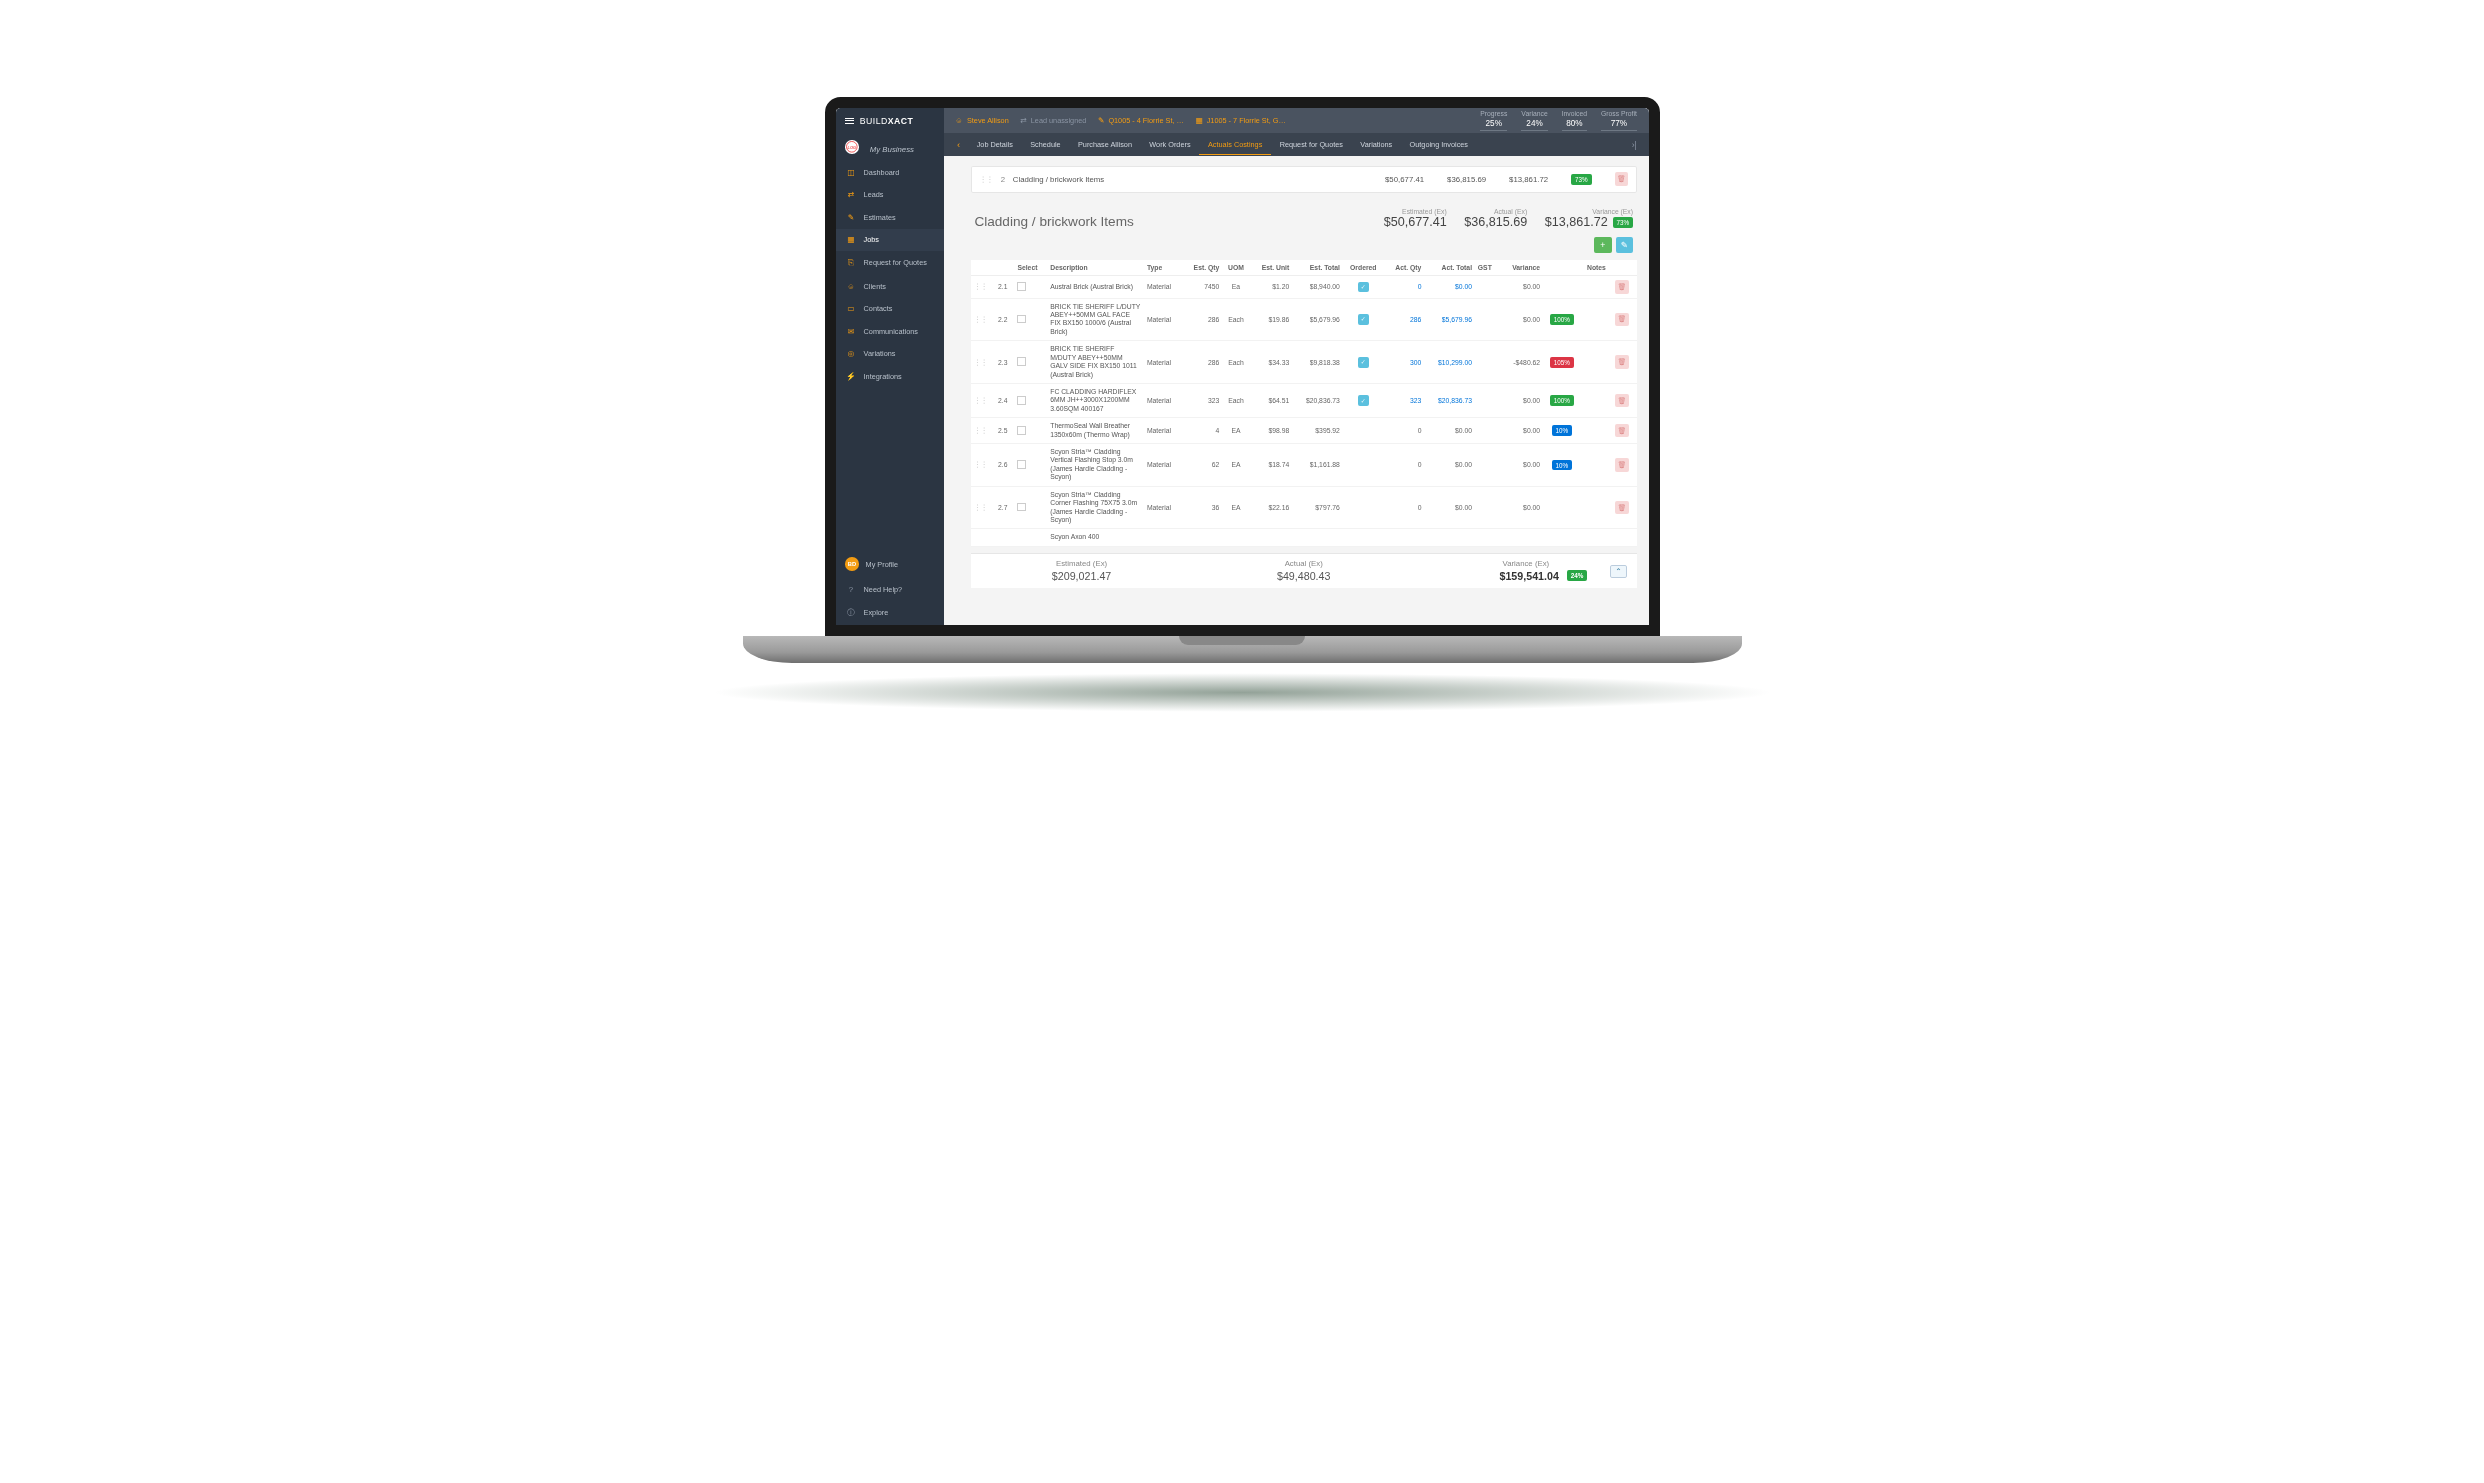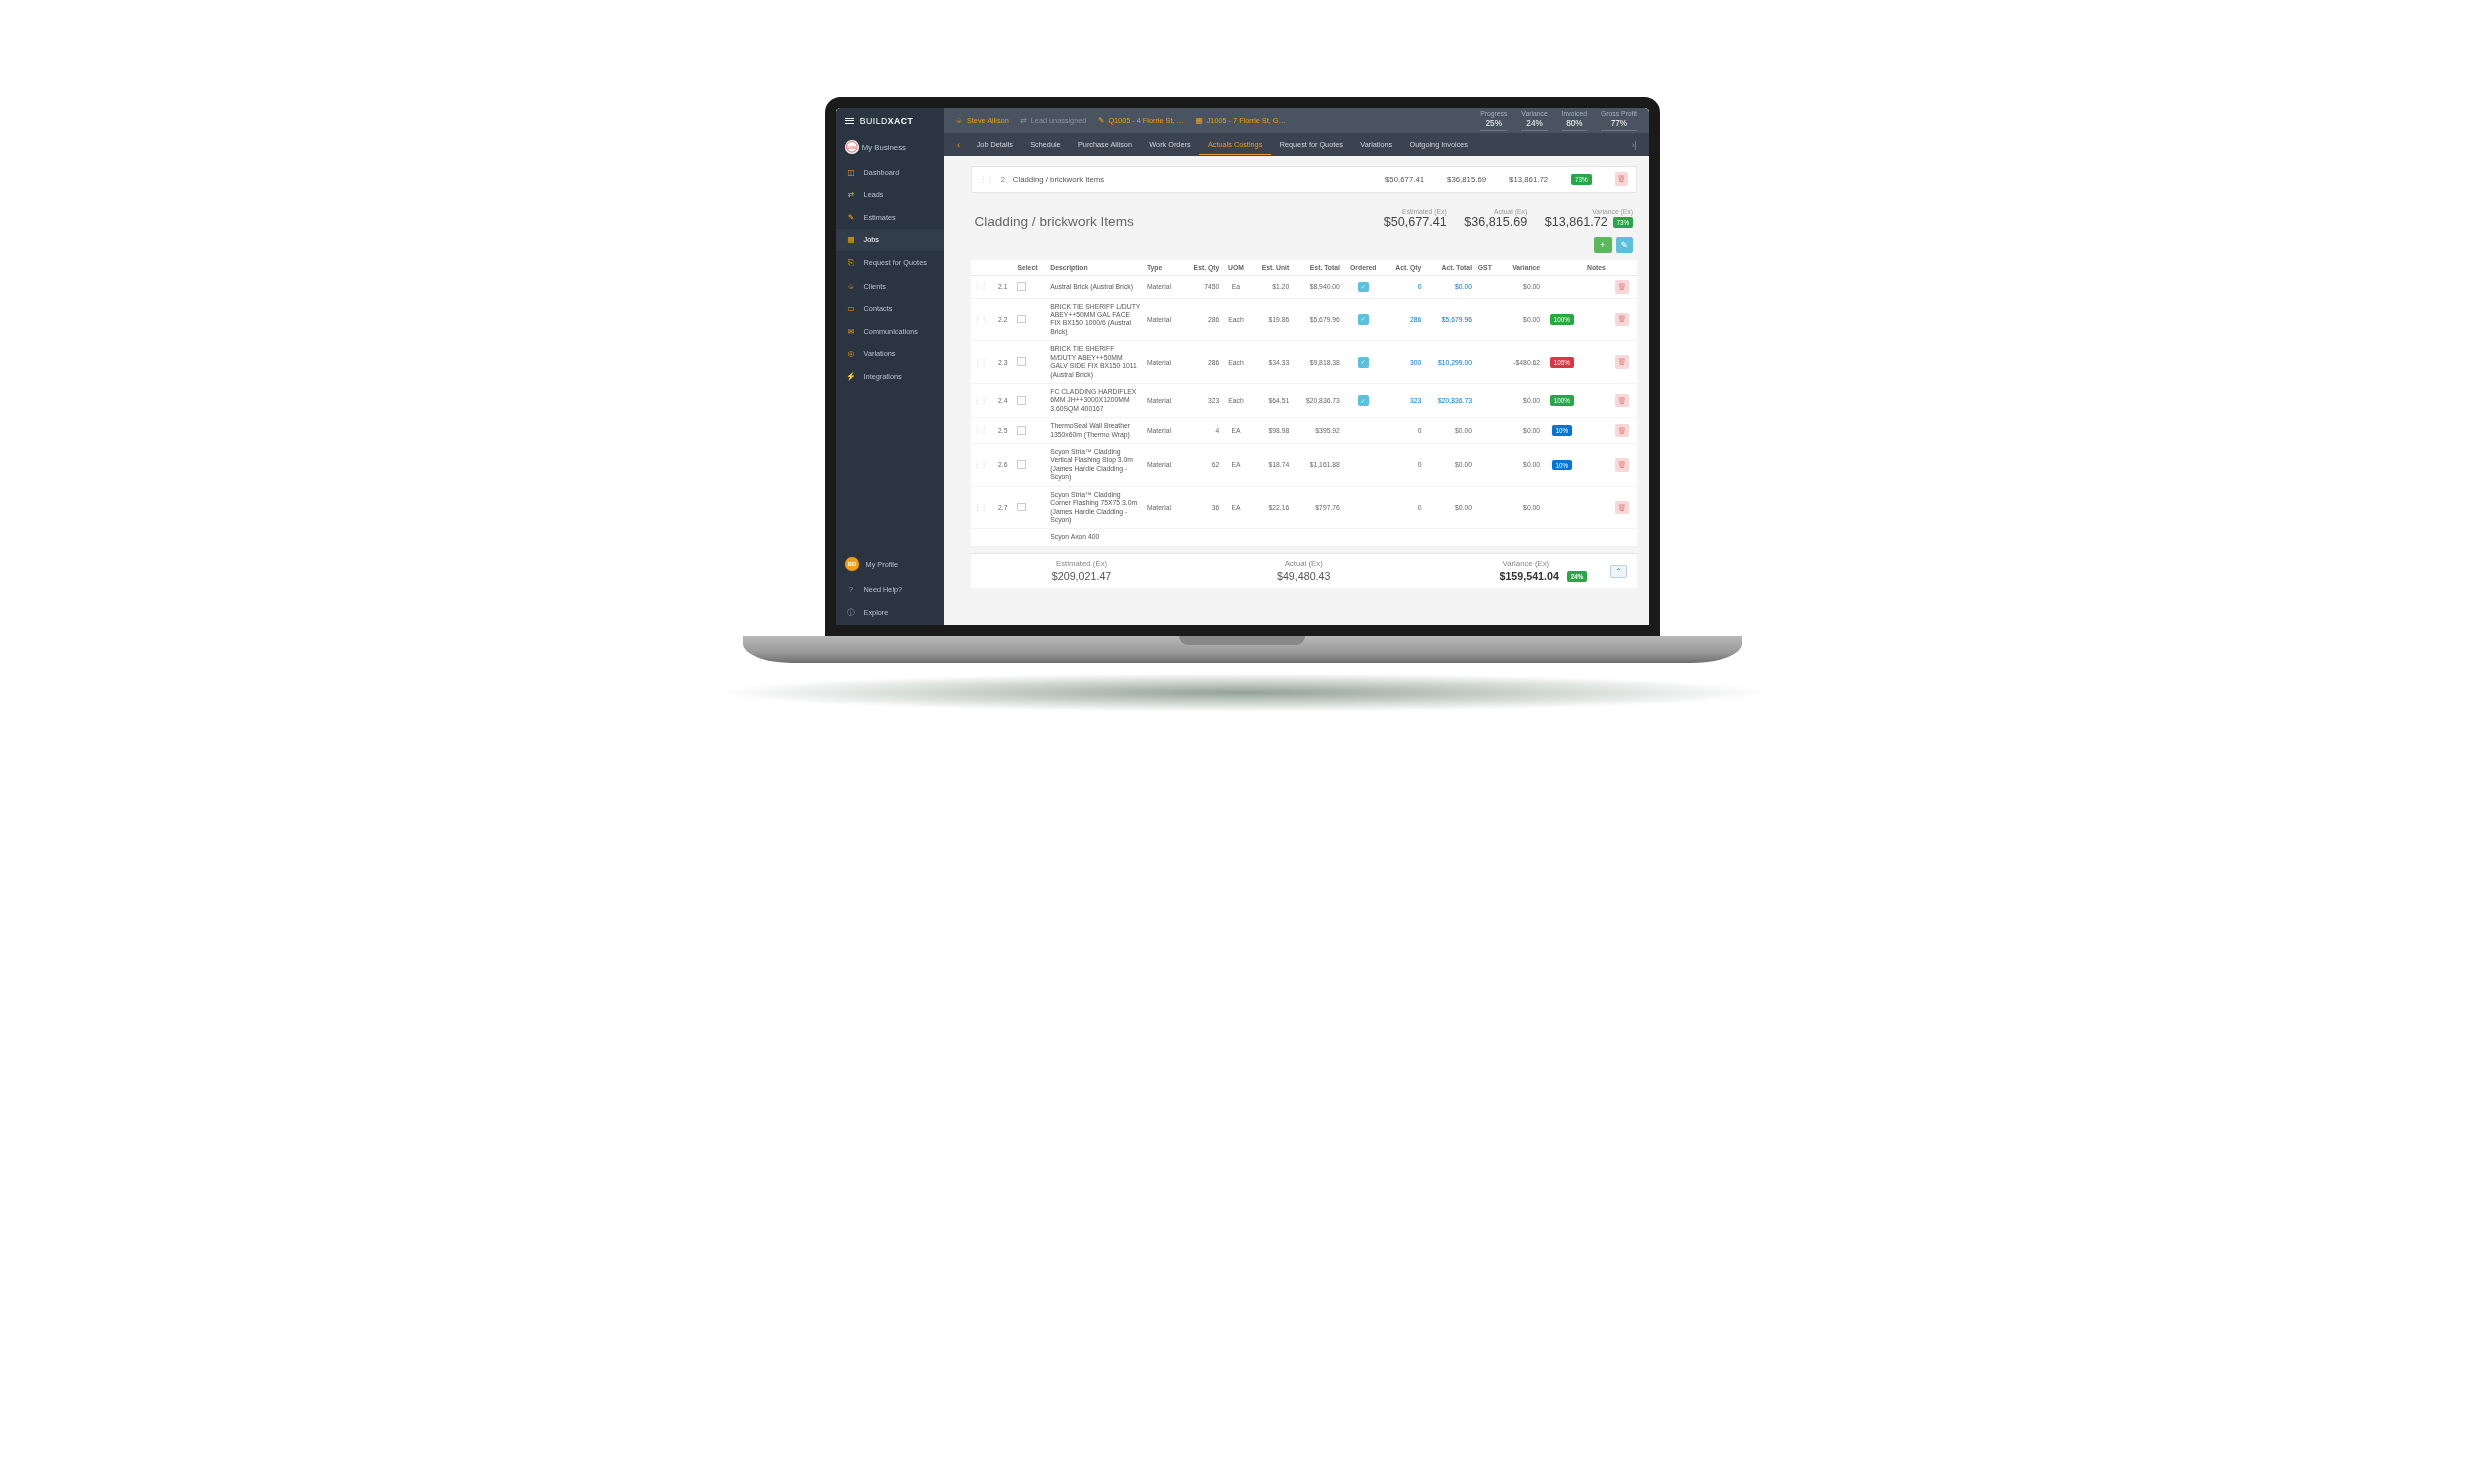--- a/index.html
+++ b/index.html
@@ -22,21 +22,21 @@
       overflow: hidden;
     }
     .app { display: flex; width: 100%; height: 100%; background: #fff; font-size: 7.3px; color: #333; }
     
     .sidebar { width: 108px; background: #2b3542; color: #b8c0ca; display: flex; flex-direction: column; }
     .brand { display: flex; align-items: center; gap: 5.8px; padding: 7.8px 9.7px; color: #fff; font-size: 8.7px; letter-spacing: 0.5px; }
     .brand .hamburger { display: inline-flex; flex-direction: column; gap: 1.5px; }
     .brand .hamburger span { width: 8.7px; height: 1px; background: #fff; }
     .brand-text span:first-child { font-weight: 300; }
     .brand-text span:last-child { font-weight: 700; }
-    .my-business { display: flex; align-items: center; gap: 3px; padding: 6.8px 9.7px; font-size: 7.8px; }
+    .my-business { display: flex; align-items: flex-end; gap: 11px; padding: 6.8px 9.7px; font-size: 7.8px; font-style: italic; }
     .avatar { width: 13.6px; height: 13.6px; border-radius: 50%; background: #f39c12; display: inline-flex; align-items: center; justify-content: center; font-size: 5.8px; font-weight: 700; color: #fff; }
     .avatar.ico { background: #fff; }
     .nav { display: flex; flex-direction: column; }
     .nav-item { display: flex; align-items: center; gap: 6.8px; padding: 6.8px 9.7px; cursor: pointer; color: #b8c0ca; }
     .nav-item.active { background: #323d4c; color: #fff; }
     .nav-item .ico { width: 11.6px; text-align: center; font-size: 7.8px; color: #f39c12; }
     .nav-item .ico.muted { color: #8a94a3; }
     .sidebar-bottom { margin-top: auto; }
     
     .main { flex: 1; display: flex; flex-direction: column; min-width: 0; }
@@ -81,21 +81,21 @@
     .tbl th.c, .tbl td.c { text-align: center; }
     .tbl td { padding: 3.9px 2.9px; border-bottom: 1px solid #f2f2f2; color: #666; vertical-align: middle; }
     .tbl td.desc { max-width: 76px; line-height: 1.25; color: #555; }
     .chk { width: 8.7px; height: 8.7px; border: 1px solid #ccc; display: inline-block; background: #fff; }
     .ordered-chk { width: 10.7px; height: 10.7px; background: #5bc0de; color: #fff; border-radius: 1.9px; display: inline-flex; align-items: center; justify-content: center; font-size: 5.8px; }
     .link { color: #0074d9; }
     
     .footer-sum { position: sticky; bottom: 0; background: #fff; border-top: 1px solid #e6e6e6; display: flex; padding: 5.8px 0; margin-top: 5.8px; }
     .footer-sum .col { flex: 1; text-align: center; font-size: 7.8px; color: #888; }
     .footer-sum .col .big { font-size: 10.7px; color: #555; margin-top: 1.9px; }
-    .footer-sum .col.var .big { color: #333; font-weight: 600; display: inline-flex; align-items: center; gap: 8px; padding-left: 35px; }
+    .footer-sum .col.var .big { color: #333; font-weight: 600; display: inline-flex; align-items: flex-start; gap: 8px; padding-left: 35px; }
     .collapse { position: absolute; right: 9.7px; bottom: 9.7px; width: 17.5px; height: 13.6px; border: 1px solid #bcd; background: #eef6fb; border-radius: 1.9px; display: flex; align-items: center; justify-content: center; color: #48a; font-size: 7.8px; cursor: pointer; }
     
     .laptop-base {
       width: 999px;
       height: 27px;
       margin: 0 auto;
       background: linear-gradient(to bottom, #b8b8b8 0%, #9a9a9a 60%, #6f6f6f 100%);
       border-radius: 0 0 49px 49px / 0 0 19.4px 19.4px;
       position: relative;
     }

